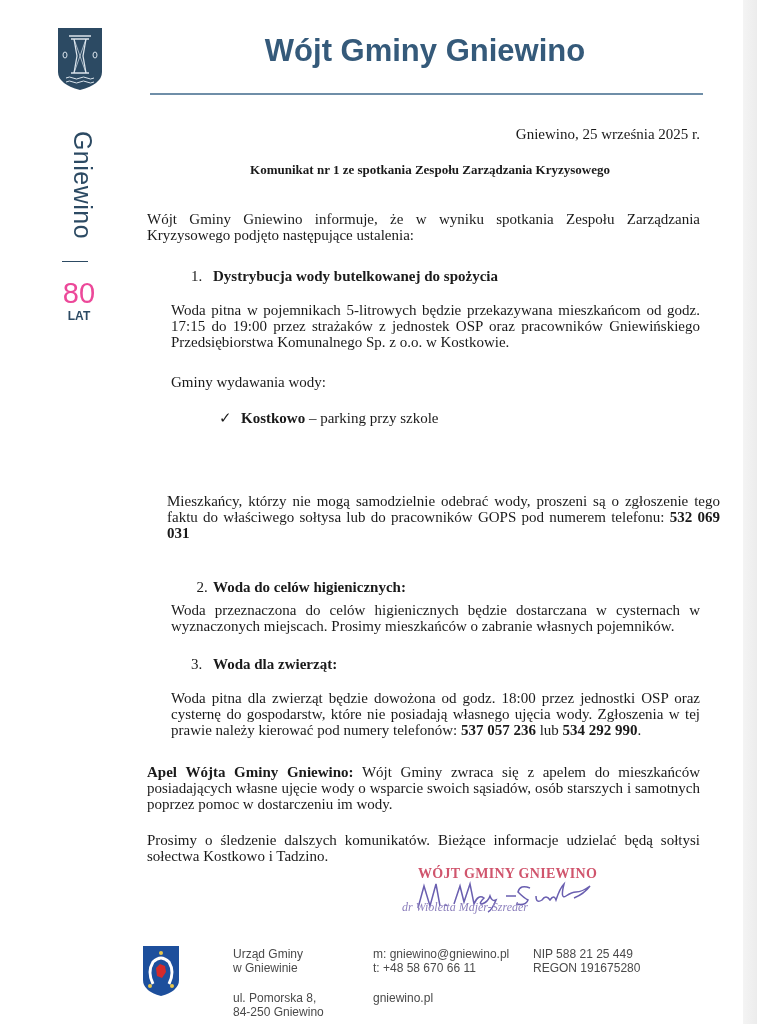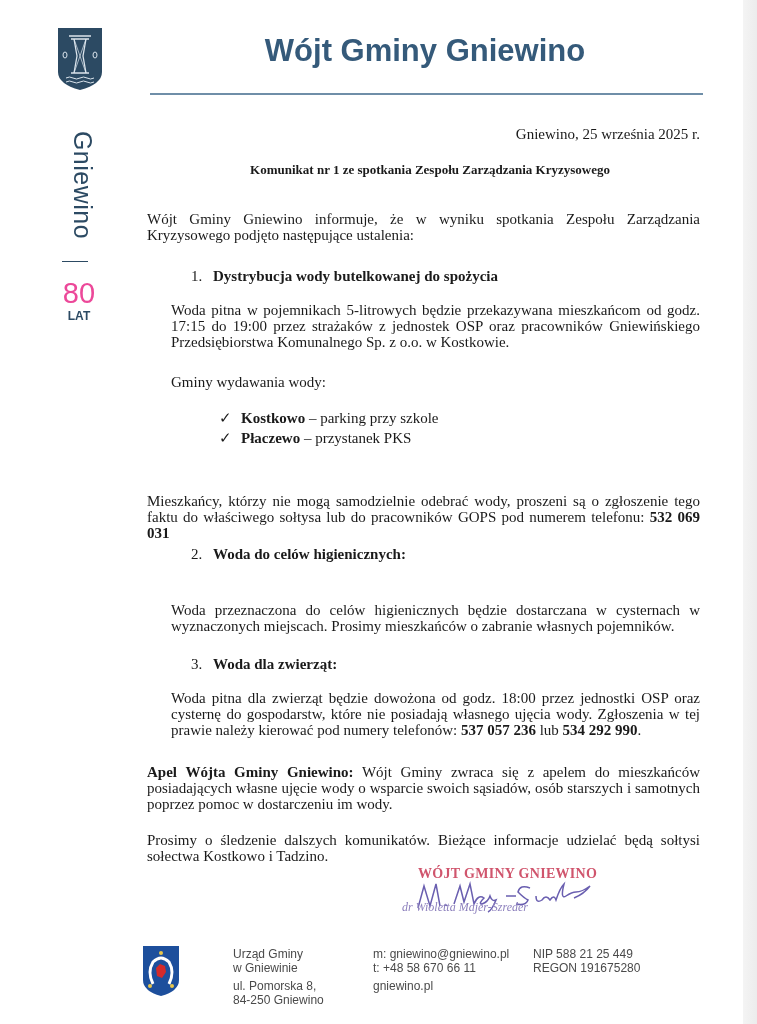--- a/index.html
+++ b/index.html
@@ -23,21 +23,21 @@
   .indent { left:171px; width:529px; }
   .checks { position:absolute; left:193px; top:408px; font-size:15px; line-height:20px;margin-left:26px; }
   .check-item { white-space:nowrap; }
   .check-item .mark { display:inline-block; width:22px; }
   .stamp { position:absolute; left:418px; top:866px; font-size:14px; font-weight:bold; color:#d0556d; letter-spacing:0.3px; }
   .sig { position:absolute; left:410px; top:876px; width:200px; height:40px; }
   .signame { position:absolute; left:402px; top:900px; font-size:12px; font-style:italic; color:#8d80bd; }
   .footer-crest { position:absolute; left:143px; top:946px; width:36px; height:50px; }
   .fcol { position:absolute; top:947px; font-family:"Liberation Sans", sans-serif; font-size:12px; color:#4a4a4a; line-height:14px; }
   .fcol div { white-space:nowrap; }
-  .gap { margin-top:4px; }
+  .gap { margin-top:16px; }
 </style>
 </head>
 <body>
 
 <div class="edge"></div>
 
 <svg class="crest" viewBox="0 0 44 62">
   <path d="M0 0 H44 V44 Q44 56 22 62 Q0 56 0 44 Z" fill="#2c4a63"></path>
   <path d="M11 8 H33 M13 11 H31 M16 11 L19 28 L16 45 M28 11 L25 28 L28 45 M13 45 H31" stroke="#dbe4ec" stroke-width="1.3" fill="none"></path>
   <path d="M16 11 L28 45 M28 11 L16 45" stroke="#dbe4ec" stroke-width="0.7" fill="none"></path>
@@ -62,26 +62,25 @@
 <div class="p" style="top:211px;">Wójt Gminy Gniewino informuje, że w wyniku spotkania Zespołu Zarządzania Kryzysowego podjęto następujące ustalenia:</div>
 
 <div class="h" style="top:268px;">
   <span class="num">1.</span><span class="t">Dystrybucja wody butelkowanej do spożycia</span>
 </div>
 <div class="p indent" style="top:302px;">Woda pitna w pojemnikach 5-litrowych będzie przekazywana mieszkańcom od godz. 17:15 do 19:00 przez strażaków z jednostek OSP oraz pracowników Gniewińskiego Przedsiębiorstwa Komunalnego Sp. z o.o. w Kostkowie.</div>
 <div class="p indent" style="top:374px;">Gminy wydawania wody:</div>
 
 <div class="checks">
   <div class="check-item"><span class="mark">✓</span><b>Kostkowo</b><span> – parking przy szkole</span></div>
-  <div class="check-item"><span class="mark">✓</span><b>Płaczewo</b><span> – przystanek PKS</span></div>
 </div>
 
-<div class="p" style="top:493px;"><span>Mieszkańcy, którzy nie mogą samodzielnie odebrać wody, proszeni są o zgłoszenie tego faktu do właściwego sołtysa lub do pracowników GOPS pod numerem telefonu: </span><b>532 069 031</b></div>
+<div class="p" style="top:493px;margin-left:20px;"><span>Mieszkańcy, którzy nie mogą samodzielnie odebrać wody, proszeni są o zgłoszenie tego faktu do właściwego sołtysa lub do pracowników GOPS pod numerem telefonu: </span><b>532 069 031</b></div>
 
-<div class="h" style="top:546px;">
+<div class="h" style="top:579px;text-align:center;">
   <span class="num">2.</span><span class="t">Woda do celów higienicznych:</span>
 </div>
 <div class="p indent" style="top:602px;">Woda przeznaczona do celów higienicznych będzie dostarczana w cysternach w wyznaczonych miejscach. Prosimy mieszkańców o zabranie własnych pojemników.</div>
 
 <div class="h" style="top:656px;">
   <span class="num">3.</span><span class="t">Woda dla zwierząt:</span>
 </div>
 <div class="p indent" style="top:690px;"><span>Woda pitna dla zwierząt będzie dowożona od godz. 18:00 przez jednostki OSP oraz cysternę do gospodarstw, które nie posiadają własnego ujęcia wody. Zgłoszenia w tej prawie należy kierować pod numery telefonów: </span><b>537 057 236</b><span> lub </span><b>534 292 990</b><span>.</span></div>
 
 <div class="p" style="top:764px;"><b>Apel Wójta Gminy Gniewino:</b><span> Wójt Gminy zwraca się z apelem do mieszkańców posiadających własne ujęcie wody o wsparcie swoich sąsiadów, osób starszych i samotnych poprzez pomoc w dostarczeniu im wody.</span></div>

